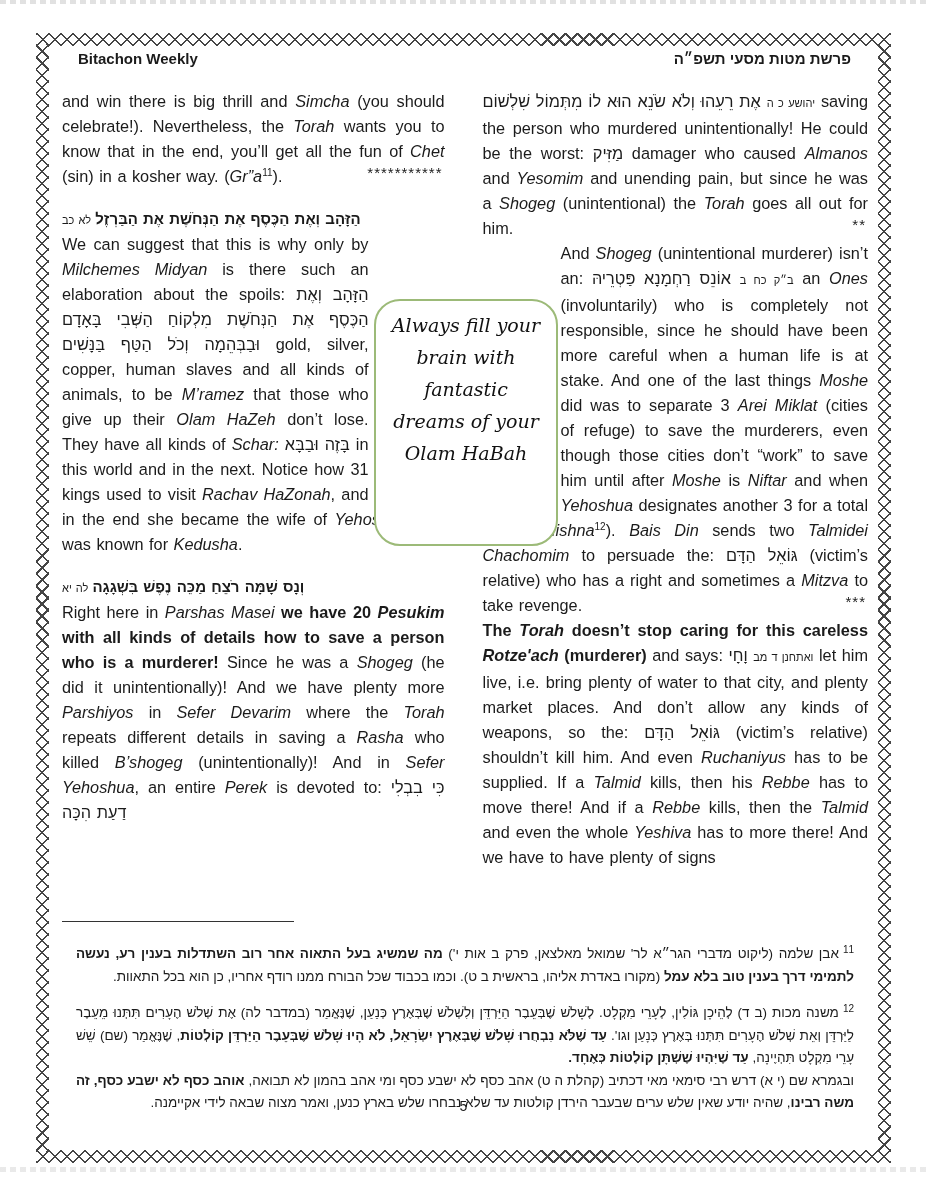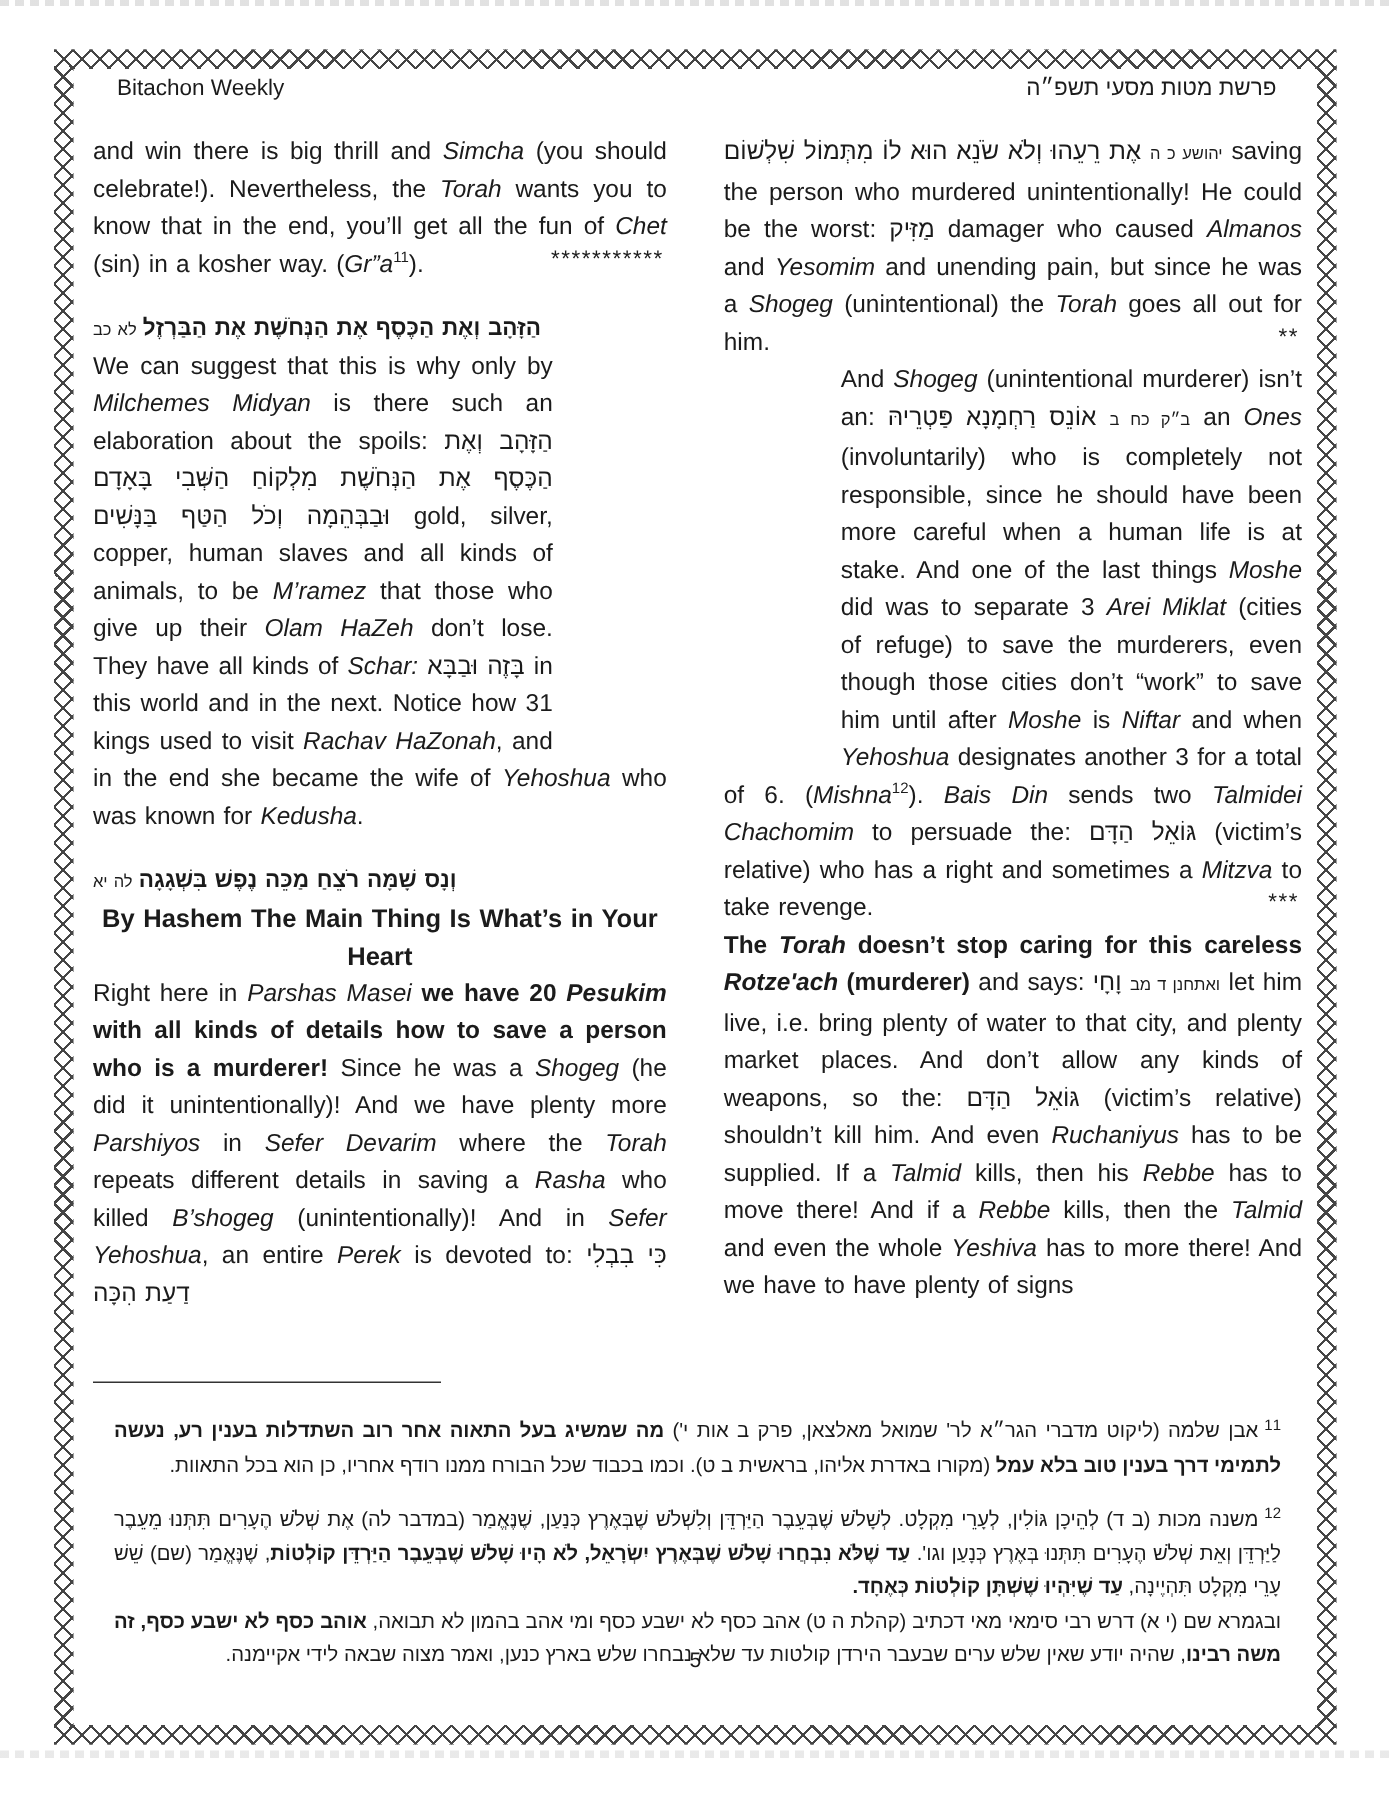--- a/index.html
+++ b/index.html
@@ -15,21 +15,21 @@
   
   .xstitch{background-image:
       repeating-linear-gradient(45deg,#454545 0 1.5px,transparent 1.5px 8.5px),
       repeating-linear-gradient(135deg,#454545 0 1.5px,transparent 1.5px 8.5px);}
   .b-top{position:absolute;left:36px;top:33px;width:855px;height:13px;}
   .b-bottom{position:absolute;left:36px;top:1150px;width:855px;height:13px;}
   .b-left{position:absolute;left:36px;top:44px;width:13px;height:1108px;}
   .b-right{position:absolute;left:878px;top:44px;width:13px;height:1108px;}
 
   .header{position:absolute;left:78px;top:50px;width:773px;display:flex;
-          justify-content:space-between;font-size:15px;}
+          justify-content:space-between;font-size:15px;font-weight:bold;}
   .header .heb{direction:rtl;}
 
   .columns{position:absolute;left:62px;top:89px;width:806px;display:flex;gap:38px;}
   .col-left{width:385px;}
   .col-right{width:388px;}
 
   .para{position:relative;margin:0;font-size:16.3px;line-height:25px;
         text-align:justify;word-spacing:1px;}
   .heb-heading{direction:rtl;text-align:left;font-size:15px;line-height:24px;margin:18px 0 0;}
   .en-heading{text-align:center;font-size:17px;line-height:25px;margin:0;font-weight:bold;}
@@ -79,32 +79,34 @@
     <span class="heb">פרשת מטות מסעי תשפ״ה</span>
   </div>
 
   <div class="columns">
 
     <div class="col-left">
       <p class="para"><span class="run-n">and win there is big thrill and </span><span class="run-i">Simcha</span><span class="run-n"> (you should celebrate!). Nevertheless, the </span><span class="run-i">Torah</span><span class="run-n"> wants you to know that in the end, you’ll get all the fun of </span><span class="run-i">Chet</span><span class="run-n"> (sin) in a kosher way. (</span><span class="run-i">Gr”a</span><span class="run-sup">11</span><span class="run-n">).</span><span class="run-stars">***********</span></p>
       <p class="para heb-heading"><span class="run-b">הַזָּהָב וְאֶת הַכֶּסֶף אֶת הַנְּחֹשֶׁת אֶת הַבַּרְזֶל</span><span class="run-ref"> לא כב</span></p>
       <p class="para"><span class="cut-right"></span><span class="runs-host"><span class="run-n">We can suggest that this is why only by </span><span class="run-i">Milchemes Midyan</span><span class="run-n"> is there such an elaboration about the spoils: </span><span class="run-heb">הַזָּהָב וְאֶת הַכֶּסֶף אֶת הַנְּחֹשֶׁת מִלְקוֹחַ הַשְּׁבִי בָּאָדָם וּבַבְּהֵמָה וְכֹל הַטַּף בַּנָּשִׁים</span><span class="run-n"> gold, silver, copper, human slaves and all kinds of animals, to be </span><span class="run-i">M’ramez</span><span class="run-n"> that those who give up their </span><span class="run-i">Olam HaZeh</span><span class="run-n"> don’t lose. They have all kinds of </span><span class="run-i">Schar:</span><span class="run-n"> </span><span class="run-heb">בָּזֶה וּבַבָּא</span><span class="run-n"> in this world and in the next. Notice how 31 kings used to visit </span><span class="run-i">Rachav HaZonah</span><span class="run-n">, and in the end she became the wife of </span><span class="run-i">Yehoshua</span><span class="run-n"> who was known for </span><span class="run-i">Kedusha</span><span class="run-n">.</span></span></p>
       <p class="para heb-heading"><span class="run-b">וְנָס שָׁמָּה רֹצֵחַ מַכֵּה נֶפֶשׁ בִּשְׁגָגָה</span><span class="run-ref"> לה יא</span></p>
-      <p class="para en-heading"><span class="run-b">By Hashem The Main Thing Is What’s in Your Heart</span></p>
       <p class="para"><span class="run-n">Right here in </span><span class="run-i">Parshas Masei</span><span class="run-n"> </span><span class="run-b">we have 20 </span><span class="run-bi">Pesukim</span><span class="run-b"> with all kinds of details how to save a person who is a murderer!</span><span class="run-n"> Since he was a </span><span class="run-i">Shogeg</span><span class="run-n"> (he did it unintentionally)! And we have plenty more </span><span class="run-i">Parshiyos</span><span class="run-n"> in </span><span class="run-i">Sefer Devarim</span><span class="run-n"> where the </span><span class="run-i">Torah</span><span class="run-n"> repeats different details in saving a </span><span class="run-i">Rasha</span><span class="run-n"> who killed </span><span class="run-i">B’shogeg</span><span class="run-n"> (unintentionally)! And in </span><span class="run-i">Sefer Yehoshua</span><span class="run-n">, an entire </span><span class="run-i">Perek</span><span class="run-n"> is devoted to: </span><span class="run-heb">כִּי בִבְלִי דַעַת הִכָּה</span></p>
     </div>
 
     <div class="col-right">
       <p class="para"><span class="run-heb">אֶת רֵעֵהוּ וְלֹא שֹׂנֵא הוּא לוֹ מִתְּמוֹל שִׁלְשׁוֹם</span><span class="run-n"> </span><span class="run-hebref">יהושע כ ה</span><span class="run-n"> saving the person who murdered unintentionally! He could be the worst: </span><span class="run-heb">מַזִּיק</span><span class="run-n"> damager who caused </span><span class="run-i">Almanos</span><span class="run-n"> and </span><span class="run-i">Yesomim</span><span class="run-n"> and unending pain, but since he was a </span><span class="run-i">Shogeg</span><span class="run-n"> (unintentional) the </span><span class="run-i">Torah</span><span class="run-n"> goes all out for him.</span><span class="run-stars">**</span></p>
       <p class="para"><span class="cut-left"></span><span class="runs-host"><span class="run-n">And </span><span class="run-i">Shogeg</span><span class="run-n"> (unintentional murderer) isn’t an: </span><span class="run-heb">אוֹנֵס רַחְמָנָא פַּטְרֵיהּ</span><span class="run-n"> </span><span class="run-hebref">ב״ק כח ב</span><span class="run-n"> an </span><span class="run-i">Ones</span><span class="run-n"> (involuntarily) who is completely not responsible, since he should have been more careful when a human life is at stake. And one of the last things </span><span class="run-i">Moshe</span><span class="run-n"> did was to separate 3 </span><span class="run-i">Arei Miklat</span><span class="run-n"> (cities of refuge) to save the murderers, even though those cities don’t “work” to save him until after </span><span class="run-i">Moshe</span><span class="run-n"> is </span><span class="run-i">Niftar</span><span class="run-n"> and when </span><span class="run-i">Yehoshua</span><span class="run-n"> designates another 3 for a total of 6. (</span><span class="run-i">Mishna</span><span class="run-sup">12</span><span class="run-n">). </span><span class="run-i">Bais Din</span><span class="run-n"> sends two </span><span class="run-i">Talmidei Chachomim</span><span class="run-n"> to persuade the: </span><span class="run-heb">גּוֹאֵל הַדָּם</span><span class="run-n"> (victim’s relative) who has a right and sometimes a </span><span class="run-i">Mitzva</span><span class="run-n"> to take revenge.</span><span class="run-stars">***</span></span></p>
       <p class="para"><span class="run-b">The </span><span class="run-bi">Torah</span><span class="run-b"> doesn’t stop caring for this careless </span><span class="run-bi">Rotze'ach</span><span class="run-b"> (murderer)</span><span class="run-n"> and says: </span><span class="run-heb">וָחָי</span><span class="run-n"> </span><span class="run-hebref">ואתחנן ד מב</span><span class="run-n"> let him live, i.e. bring plenty of water to that city, and plenty market places. And don’t allow any kinds of weapons, so the: </span><span class="run-heb">גּוֹאֵל הַדָּם</span><span class="run-n"> (victim’s relative) shouldn’t kill him. And even </span><span class="run-i">Ruchaniyus</span><span class="run-n"> has to be supplied. If a </span><span class="run-i">Talmid</span><span class="run-n"> kills, then his </span><span class="run-i">Rebbe</span><span class="run-n"> has to move there! And if a </span><span class="run-i">Rebbe</span><span class="run-n"> kills, then the </span><span class="run-i">Talmid</span><span class="run-n"> and even the whole </span><span class="run-i">Yeshiva</span><span class="run-n"> has to more there! And we have to have plenty of signs</span></p>
     </div>
 
   </div>
 
+  <div class="callout">
+    <span>Always fill your brain with fantastic dreams of your Olam HaBah</span>
+  </div>
 
   <div class="fn-sep"></div>
 
   <div class="footnotes">
     <p class="footnote"><span class="fn-num">11</span><span class="runs-host"><span class="run-n">אבן שלמה (ליקוט מדברי הגר״א לר' שמואל מאלצאן, פרק ב אות י') </span><span class="run-b">מה שמשיג בעל התאוה אחר רוב השתדלות בענין רע, נעשה לתמימי דרך בענין טוב בלא עמל</span><span class="run-n"> (מקורו באדרת אליהו, בראשית ב ט). וכמו בכבוד שכל הבורח ממנו רודף אחריו, כן הוא בכל התאוות.</span></span></p>
     <p class="footnote"><span class="fn-num">12</span><span class="runs-host"><span class="run-n">משנה מכות (ב ד) לְהֵיכָן גּוֹלִין, לְעָרֵי מִקְלָט. לְשָׁלֹשׁ שֶׁבְּעֵבֶר הַיַּרְדֵּן וְלִשְׁלֹשׁ שֶׁבְּאֶרֶץ כְּנַעַן, שֶׁנֶּאֱמַר (במדבר לה) אֶת שְׁלֹשׁ הֶעָרִים תִּתְּנוּ מֵעֵבֶר לַיַּרְדֵּן וְאֵת שְׁלֹשׁ הֶעָרִים תִּתְּנוּ בְּאֶרֶץ כְּנָעַן וגו'. </span><span class="run-b">עַד שֶׁלֹּא נִבְחֲרוּ שָׁלֹשׁ שֶׁבְּאֶרֶץ יִשְׂרָאֵל, לֹא הָיוּ שָׁלֹשׁ שֶׁבְּעֵבֶר הַיַּרְדֵּן קוֹלְטוֹת</span><span class="run-n">, שֶׁנֶּאֱמַר (שם) שֵׁשׁ עָרֵי מִקְלָט תִּהְיֶינָה, </span><span class="run-b">עַד שֶׁיִּהְיוּ שֶׁשְׁתָּן קוֹלְטוֹת כְּאֶחָד.</span><br><span class="run-n">ובגמרא שם (י א) דרש רבי סימאי מאי דכתיב (קהלת ה ט) אהב כסף לא ישבע כסף ומי אהב בהמון לא תבואה, </span><span class="run-b">אוהב כסף לא ישבע כסף, זה משה רבינו</span><span class="run-n">, שהיה יודע שאין שלש ערים שבעבר הירדן קולטות עד שלא נבחרו שלש בארץ כנען, ואמר מצוה שבאה לידי אקיימנה.</span></span></p>
   </div>
 
   <div class="page-num">5</div>
 

